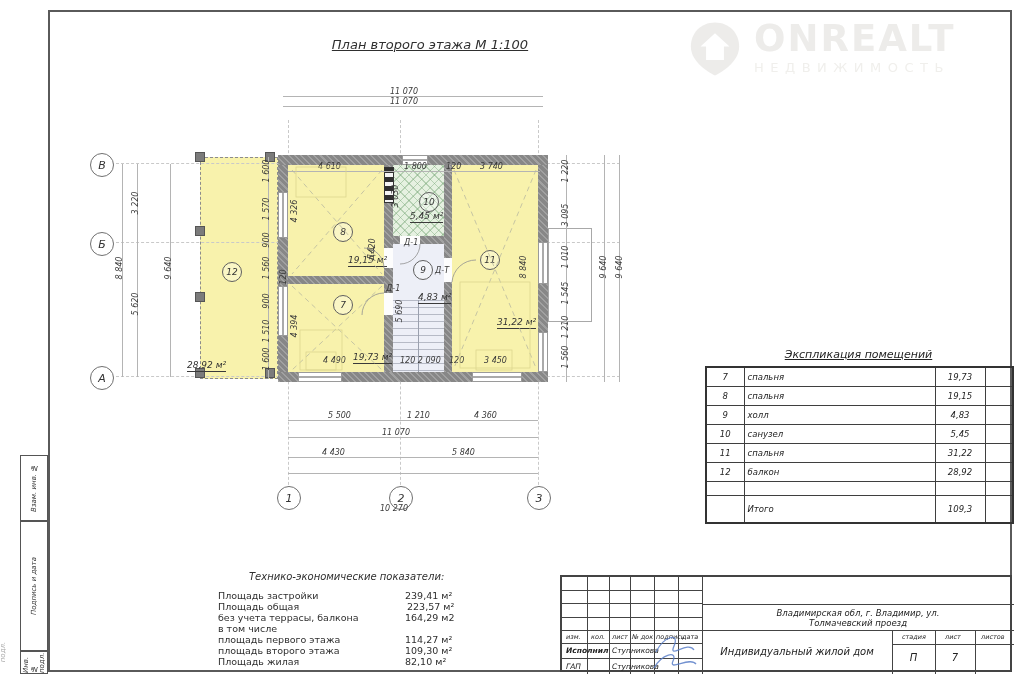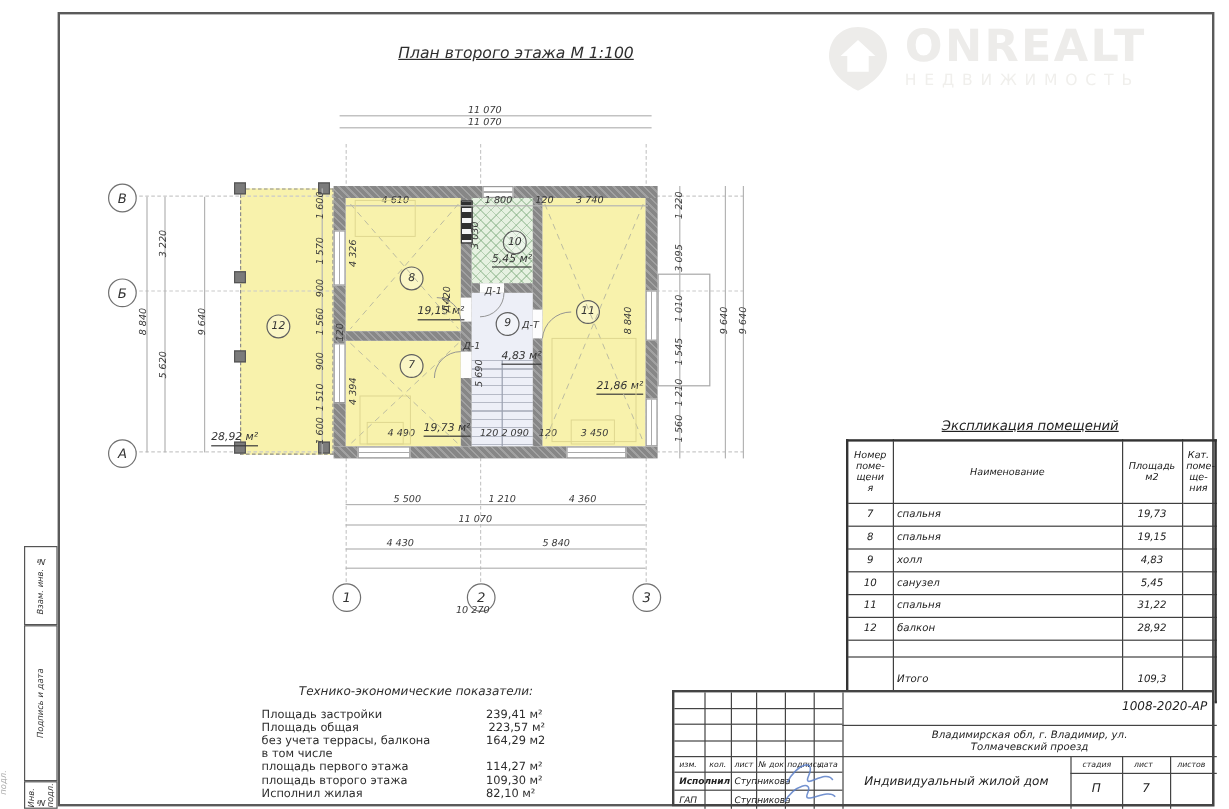--- a/index.html
+++ b/index.html
@@ -149,22 +149,22 @@
 <div class="roomnum" style="left:333px;top:222px;">8</div>
 <div class="roomnum" style="left:333px;top:295px;">7</div>
 <div class="roomnum" style="left:419px;top:192px;">10</div>
 <div class="roomnum" style="left:413px;top:260px;">9</div>
 <div class="roomnum" style="left:480px;top:250px;">11</div>
 <div class="roomnum" style="left:222px;top:262px;">12</div>
 <div class="area" style="left:348px;top:255px;">19,15 м²</div>
 <div class="area" style="left:353px;top:352px;">19,73 м²</div>
 <div class="area" style="left:410px;top:211px;">5,45 м²</div>
 <div class="area" style="left:406px;top:292px;margin-left:12px;">4,83 м²</div>
-<div class="area" style="left:497px;top:317px;">21,86 м²</div>
-<div class="area" style="left:176px;top:360px;">28,92 м²</div>
+<div class="area" style="left:497px;top:317px;">31,22 м²</div>
+<div class="area" style="left:187px;top:360px;">28,92 м²</div>
 
 <span class="dim" style="left:404px;top:239px;">Д-1</span>
 <span class="dim v" style="left:362px;top:249px;width:20px;">Д-1</span>
 <span class="dim" style="left:386px;top:285px;">Д-1</span>
 <span class="dim" style="left:435px;top:267px;">Д-Т</span>
 
 <div class="dl" style="left:283px;top:96px;width:260px;height:1px;"></div>
 <div class="dl" style="left:283px;top:106px;width:260px;height:1px;"></div>
 <div class="dl" style="left:288px;top:171px;width:252px;height:1px;"></div>
 <div class="dl" style="left:122px;top:164px;width:1px;height:213px;"></div>
@@ -229,33 +229,20 @@
 <div id="expl-title" class="abs">Экспликация помещений</div>
 <div id="expl" class="abs">
   <table>
     <colgroup>
         <col style="width:38px">
         <col style="width:191px">
         <col style="width:50px">
         <col style="width:28px">
       </colgroup>
     <tbody>
-        <tr style="height:52px;">
-      <td class="hc">Номер
-поме-
-щени
-я</td>
-      <td class="hc">Наименование</td>
-      <td class="hc">Площадь
-м2</td>
-      <td class="hc">Кат.
-поме-
-ще-
-ния</td>
-    </tr>
     <tr style="height:19px;">
       <td class="cnum">7</td>
       <td>спальня</td>
       <td class="carea">19,73</td>
       <td></td>
     </tr>
     <tr style="height:19px;">
       <td class="cnum">8</td>
       <td>спальня</td>
       <td class="carea">19,15</td>
@@ -284,21 +271,21 @@
       <td>балкон</td>
       <td class="carea">28,92</td>
       <td></td>
     </tr>
     <tr style="height:14px;">
       <td></td>
           <td></td>
       <td></td>
           <td></td>
     </tr>
-    <tr style="height:38px;">
+    <tr style="height:28px;">
       <td></td>
       <td>Итого</td>
       <td class="carea">109,3</td>
       <td></td>
     </tr>
   </tbody>
     </table>
 </div>
 
 <div id="tech-title" class="abs">Технико-экономические показатели:</div>
@@ -306,21 +293,21 @@
 <span class="tl" style="left:405px;top:590px;">239,41 м²</span>
 <span class="tl" style="left:218px;top:601px;text-align:center;">Площадь общая</span>
 <span class="tl" style="left:407px;top:601px;">223,57 м²</span>
 <span class="tl" style="left:218px;top:612px;">без учета террасы, балкона</span>
 <span class="tl" style="left:405px;top:612px;">164,29 м2</span>
 <span class="tl" style="left:218px;top:623px;">в том числе</span>
 <span class="tl" style="left:218px;top:634px;">площадь первого этажа</span>
 <span class="tl" style="left:405px;top:634px;">114,27 м²</span>
 <span class="tl" style="left:218px;top:645px;">площадь второго этажа</span>
 <span class="tl" style="left:405px;top:645px;">109,30 м²</span>
-<span class="tl" style="left:218px;top:656px;">Исполнил жилая</span>
+<span class="tl" style="left:218px;top:656px;">Площадь жилая</span>
 <span class="tl" style="left:405px;top:656px;">82,10 м²</span>
 
 <div id="stamp" class="abs">
 
   <div class="sl" style="left:140px;top:0;width:1px;height:97px;"></div>
   <div class="sl" style="left:25px;top:0;width:1px;height:97px;"></div>
   <div class="sl" style="left:47px;top:0;width:1px;height:97px;"></div>
   <div class="sl" style="left:68px;top:0;width:1px;height:97px;"></div>
   <div class="sl" style="left:92px;top:0;width:1px;height:97px;"></div>
   <div class="sl" style="left:116px;top:0;width:1px;height:97px;"></div>
@@ -341,21 +328,20 @@
   <span class="st sth" style="left:50px;top:57px;">лист</span>
   <span class="st sth" style="left:70px;top:57px;">№ док</span>
   <span class="st sth" style="left:94px;top:57px;">подпись</span>
   <span class="st sth" style="left:120px;top:57px;">дата</span>
 
   <span class="st" style="left:4px;top:70px;font-size:7.5px;font-weight:bold;">Исполнил</span>
   <span class="st" style="left:50px;top:70px;font-size:7.5px;">Ступникова</span>
   <span class="st" style="left:4px;top:86px;font-size:7.5px;">ГАП</span>
   <span class="st" style="left:50px;top:86px;font-size:7.5px;">Ступникова</span>
 
-  <div class="st" style="left:140px;top:8px;width:304px;text-align:right;font-size:10px;">1008-2020-АР</div>
   <div class="st pre" style="left:140px;top:31px;width:312px;text-align:center;font-size:8.5px;line-height:1.2;">Владимирская обл, г. Владимир, ул.
 Толмачевский проезд</div>
   <div class="st" style="left:140px;top:70px;width:190px;text-align:center;font-size:10px;">Индивидуальный жилой дом</div>
   <span class="st sth" style="left:340px;top:57px;">стадия</span>
   <span class="st sth" style="left:383px;top:57px;">лист</span>
   <span class="st sth" style="left:419px;top:57px;">листов</span>
   <div class="st" style="left:330px;top:76px;width:43px;text-align:center;font-size:10px;">П</div>
   <div class="st" style="left:373px;top:76px;width:40px;text-align:center;font-size:10px;">7</div>
   <div class="st" style="left:413px;top:76px;width:39px;text-align:center;font-size:10px;"></div>
 </div>

